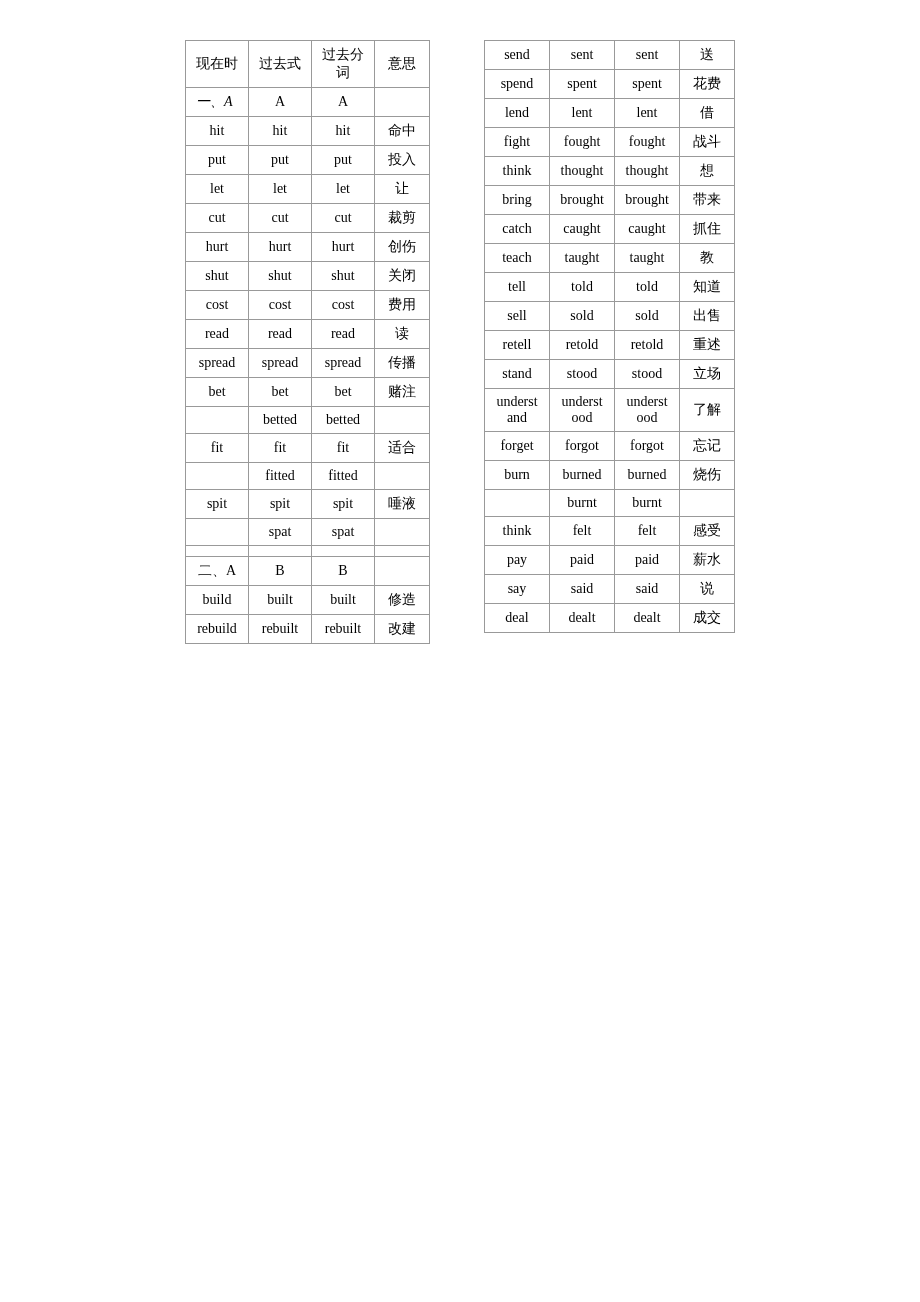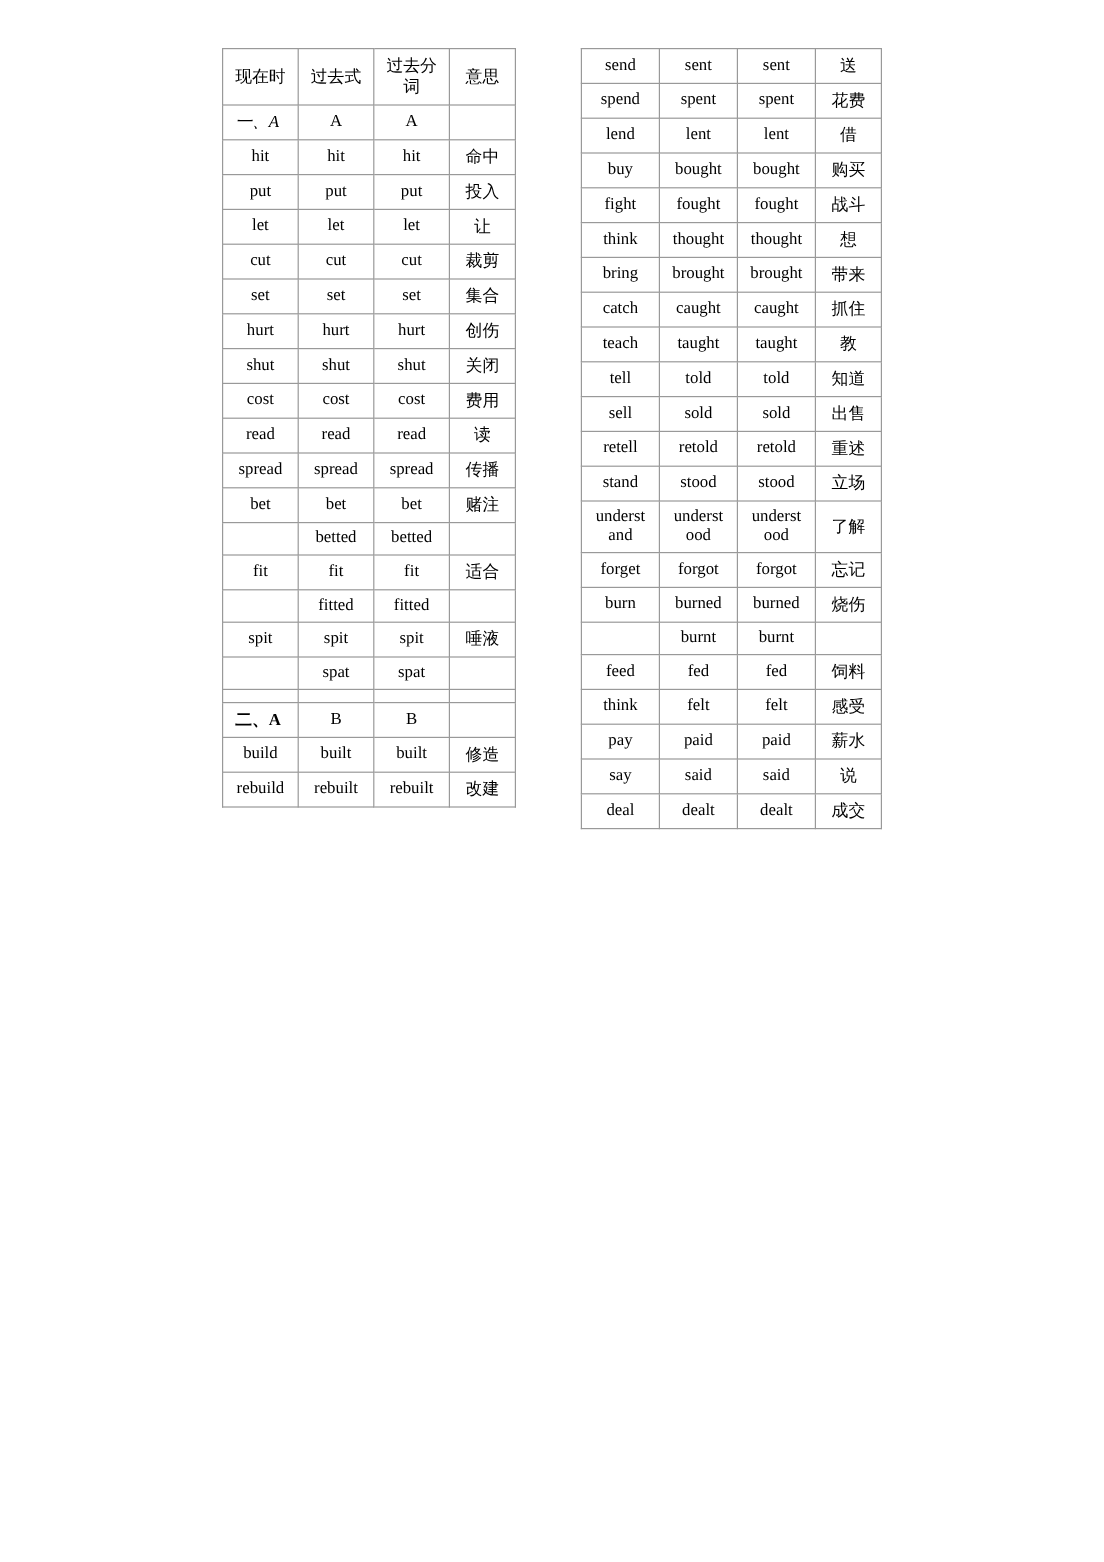--- a/index.html
+++ b/index.html
@@ -77,26 +77,20 @@
             <td>let</td>
             <td>让</td>
           </tr>
           <tr>
             <td>cut</td>
             <td>cut</td>
             <td>cut</td>
             <td>裁剪</td>
           </tr>
           <tr>
-            <td>set</td>
-            <td>set</td>
-            <td>set</td>
-            <td>集合</td>
-          </tr>
-          <tr>
             <td>hurt</td>
             <td>hurt</td>
             <td>hurt</td>
             <td>创伤</td>
           </tr>
           <tr>
             <td>shut</td>
             <td>shut</td>
             <td>shut</td>
             <td>关闭</td>
@@ -155,21 +149,21 @@
             <td>spat</td>
             <td></td>
           </tr>
           <tr>
             <td></td>
             <td></td>
             <td></td>
             <td></td>
           </tr>
           <tr>
-            <td style="text-align: left; font-weight: bold;">二、A</td>
+            <td style="text-align: center;">二、A</td>
             <td>B</td>
             <td>B</td>
             <td></td>
           </tr>
           <tr>
             <td>build</td>
             <td>built</td>
             <td>built</td>
             <td>修造</td>
           </tr>
@@ -198,26 +192,20 @@
             <td>spent</td>
             <td>花费</td>
           </tr>
           <tr>
             <td>lend</td>
             <td>lent</td>
             <td>lent</td>
             <td>借</td>
           </tr>
           <tr>
-            <td>buy</td>
-            <td>bought</td>
-            <td>bought</td>
-            <td>购买</td>
-          </tr>
-          <tr>
             <td>fight</td>
             <td>fought</td>
             <td>fought</td>
             <td>战斗</td>
           </tr>
           <tr>
             <td>think</td>
             <td>thought</td>
             <td>thought</td>
             <td>想</td>
@@ -282,26 +270,20 @@
             <td>burned</td>
             <td>烧伤</td>
           </tr>
           <tr>
             <td></td>
             <td>burnt</td>
             <td>burnt</td>
             <td></td>
           </tr>
           <tr>
-            <td>feed</td>
-            <td>fed</td>
-            <td>fed</td>
-            <td>饲料</td>
-          </tr>
-          <tr>
             <td>think</td>
             <td>felt</td>
             <td>felt</td>
             <td>感受</td>
           </tr>
           <tr>
             <td>pay</td>
             <td>paid</td>
             <td>paid</td>
             <td>薪水</td>

